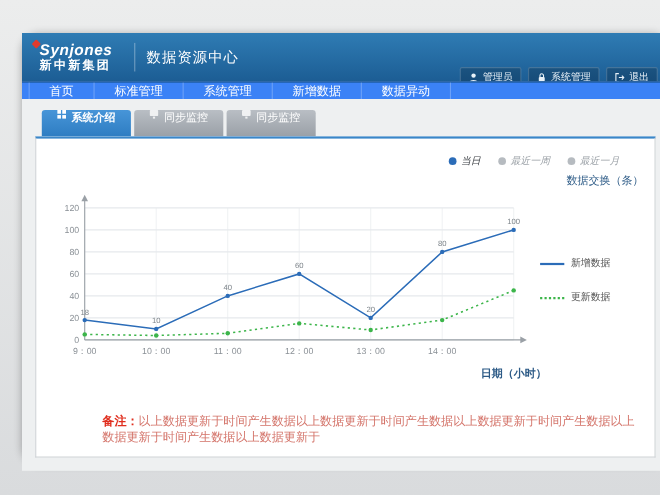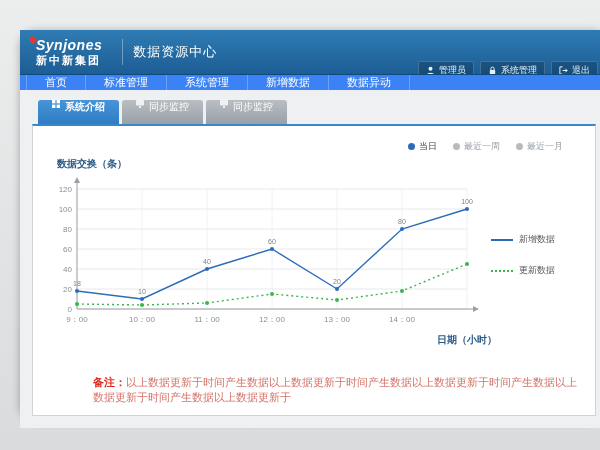--- a/index.html
+++ b/index.html
@@ -28,27 +28,27 @@
   
   .content { flex:1; background:#eef0f1; padding:10px 12px 12px; display:flex; flex-direction:column; }
   .tabs { display:flex; gap:3px; padding-left:6px; }
   .tab { display:inline-flex; gap:5px; height:24px; padding:0 14px; font-size:10px; color:#fff; border-radius:3px 3px 0 0; cursor:pointer; }
   .tab.active { background:linear-gradient(180deg,#4795d8,#2e7dc2); font-weight:bold; }
   .tab.inactive { background:linear-gradient(180deg,#b9bec4,#9aa0a7); }
   .tab svg { display:block; }
 
   .panel { flex:1; background:#fff; border:1px solid #cfd3d6; border-top:2px solid #3a86c8; padding:8px 10px 10px; display:flex; flex-direction:column; }
 
-  .filter-legend { display:flex; justify-content:flex-end; gap:16px; padding:6px 22px 2px 0; }
+  .filter-legend { display:flex; justify-content:flex-end; gap:16px; padding:6px 22px 2px 0;font-style:italic; }
   .filter-item { display:inline-flex; align-items:center; gap:4px; font-size:9px; color:#9aa0a6; cursor:pointer; }
   .filter-item.active { color:#3b3f44; }
   .dot { width:7px; height:7px; border-radius:50%; background:#b6bbc0; }
   .filter-item.active .dot { background:#2b6cb8; }
 
-  .ylabel { font-size:10px; font-weight:bold; color:#2c5a86; padding:2px 0 4px 14px; }
+  .ylabel { font-size:10px; font-weight:normal; color:#2c5a86; padding:2px 0 4px 14px;text-align:right; }
   .chart-row { display:flex; align-items:center; }
   .chart-svg { flex:0 0 auto; }
   .series-legend { display:flex; flex-direction:column; gap:18px; padding-left:8px;justify-content:space-between; }
   .series-item { display:inline-flex; align-items:center; gap:6px; font-size:9px; color:#555; cursor:pointer; }
   .line-sample { width:22px; border-top-width:2px; }
   .line-sample.solid { border-top-style:solid; border-top-color:#2b6cb8; }
   .line-sample.dotted { border-top-style:dotted; border-top-color:#3cb54a; }
   .xlabel { font-size:10px; font-weight:bold; color:#2c5a86; text-align:right; padding-right:88px; margin-top:-2px; }
 
   .note { margin-top:28px; padding-left:50px; font-size:11px; color:#d4746a; }

